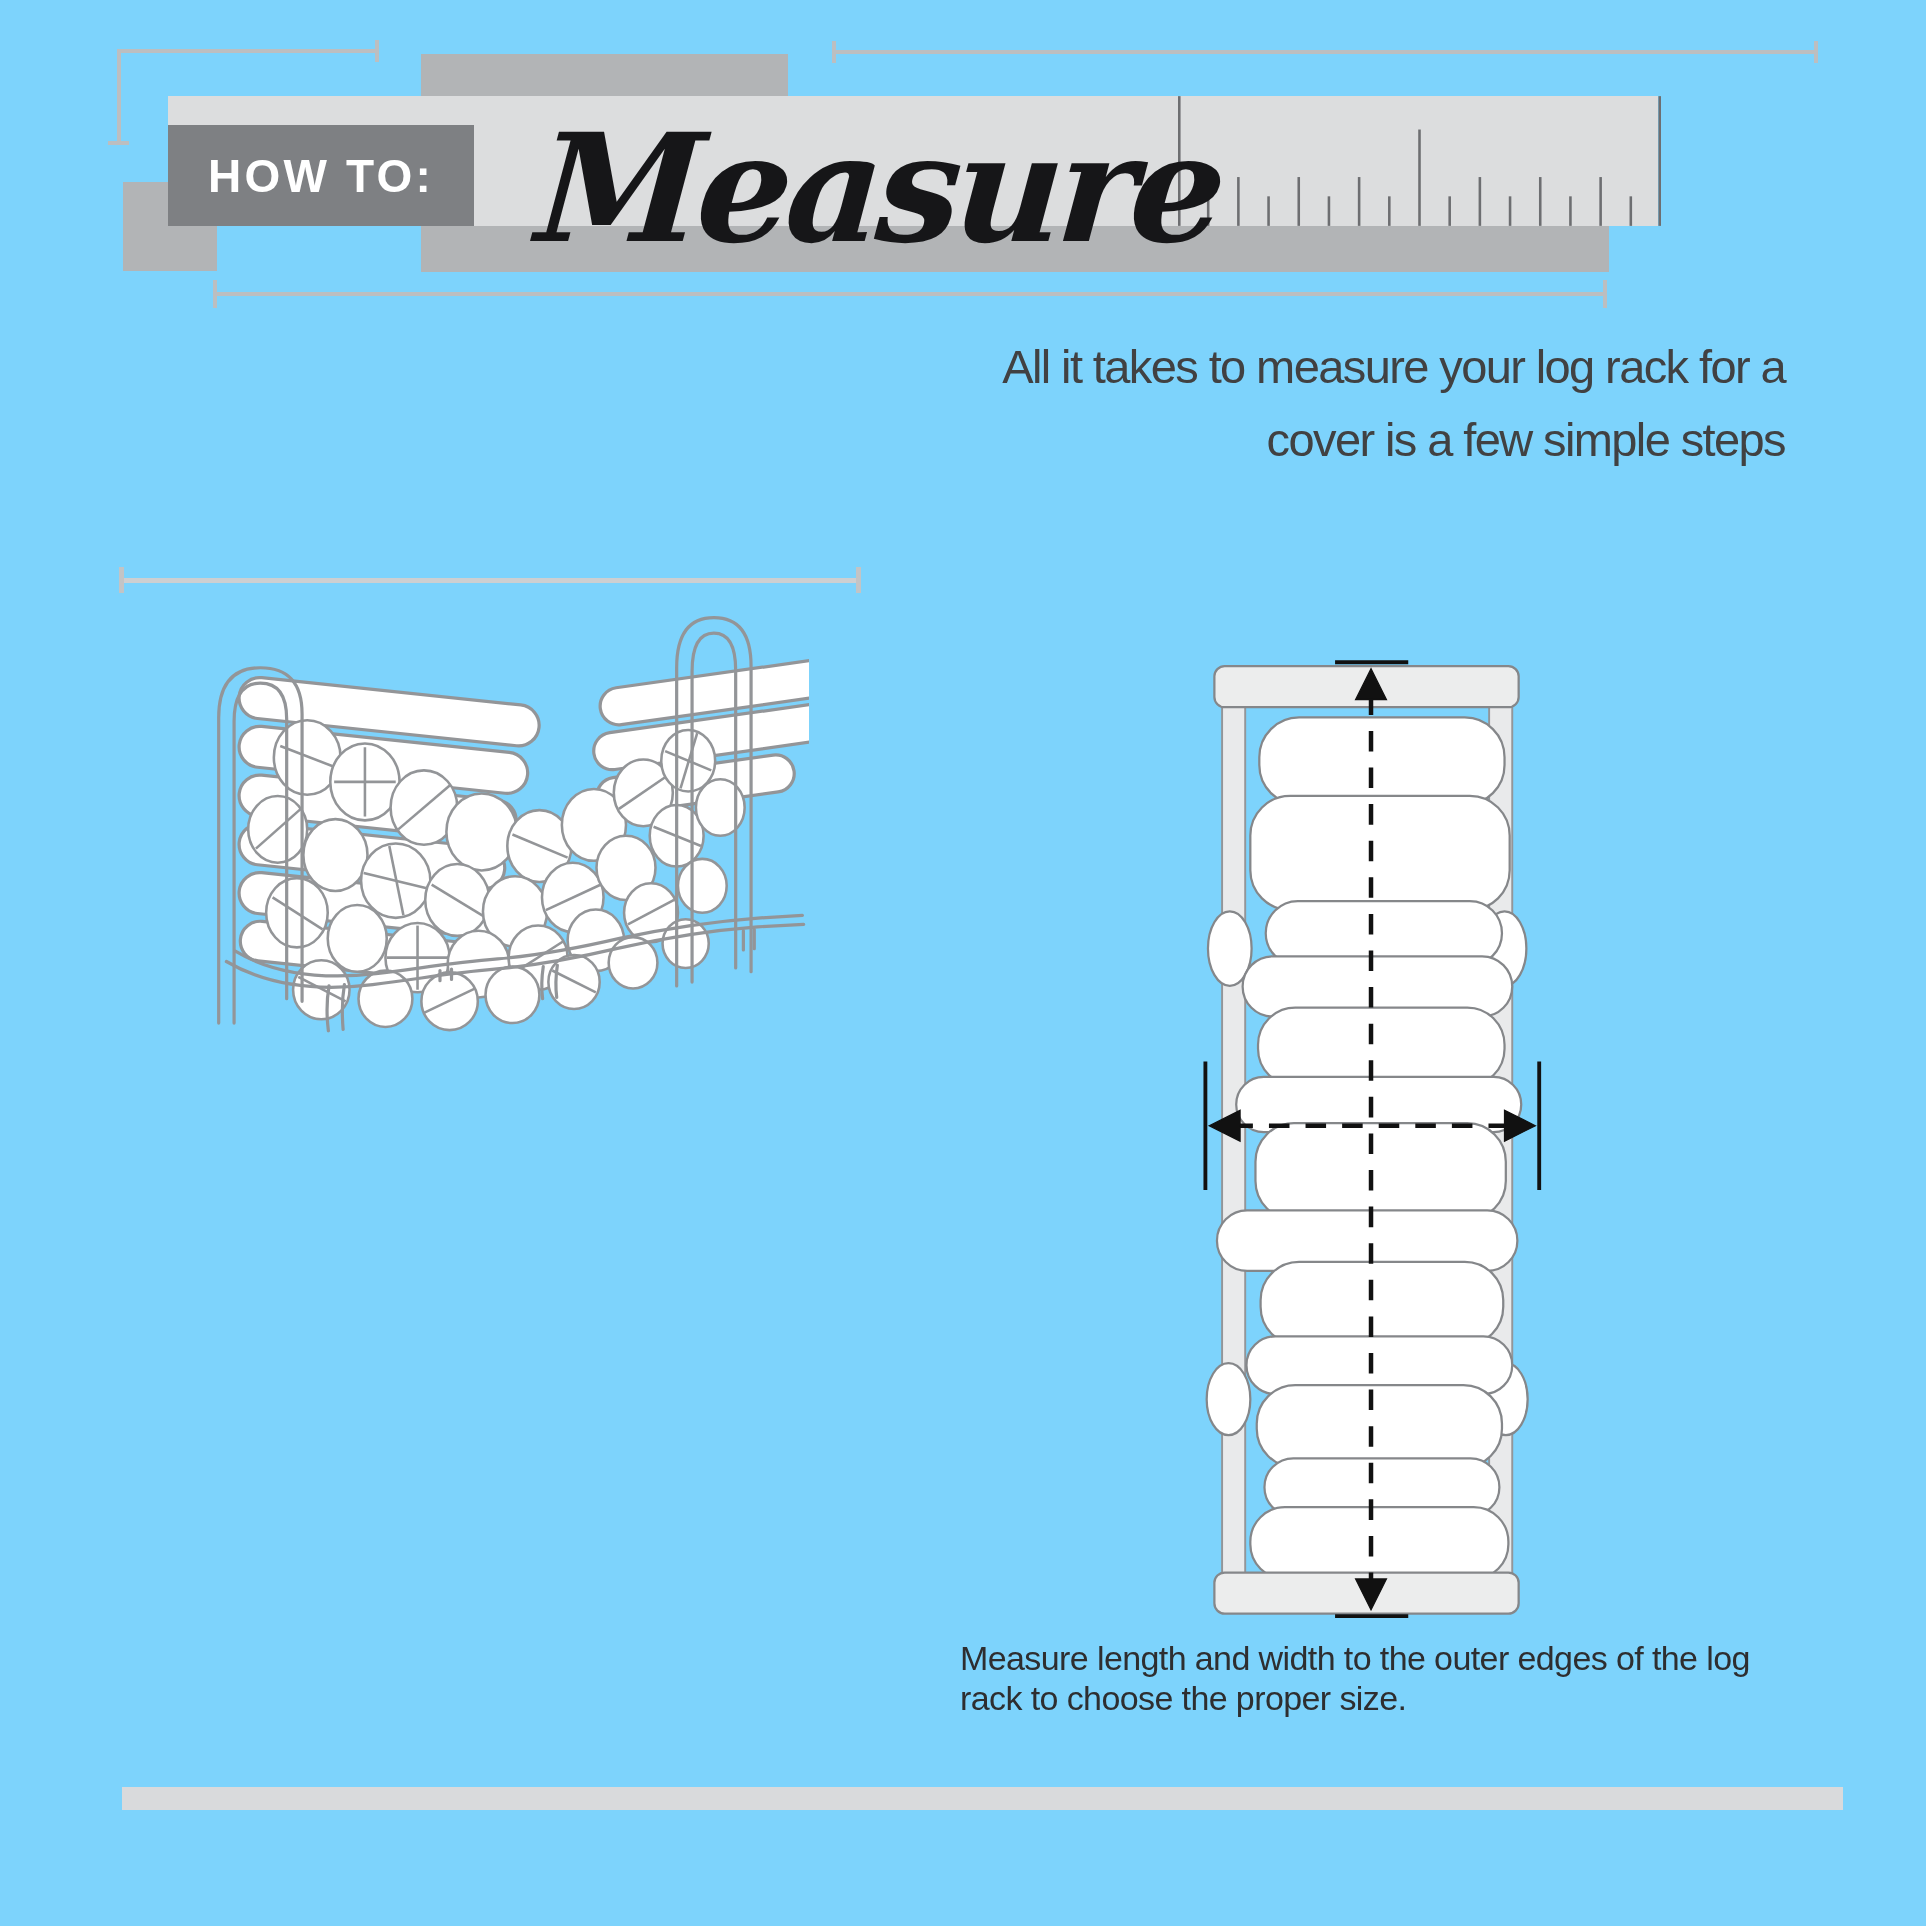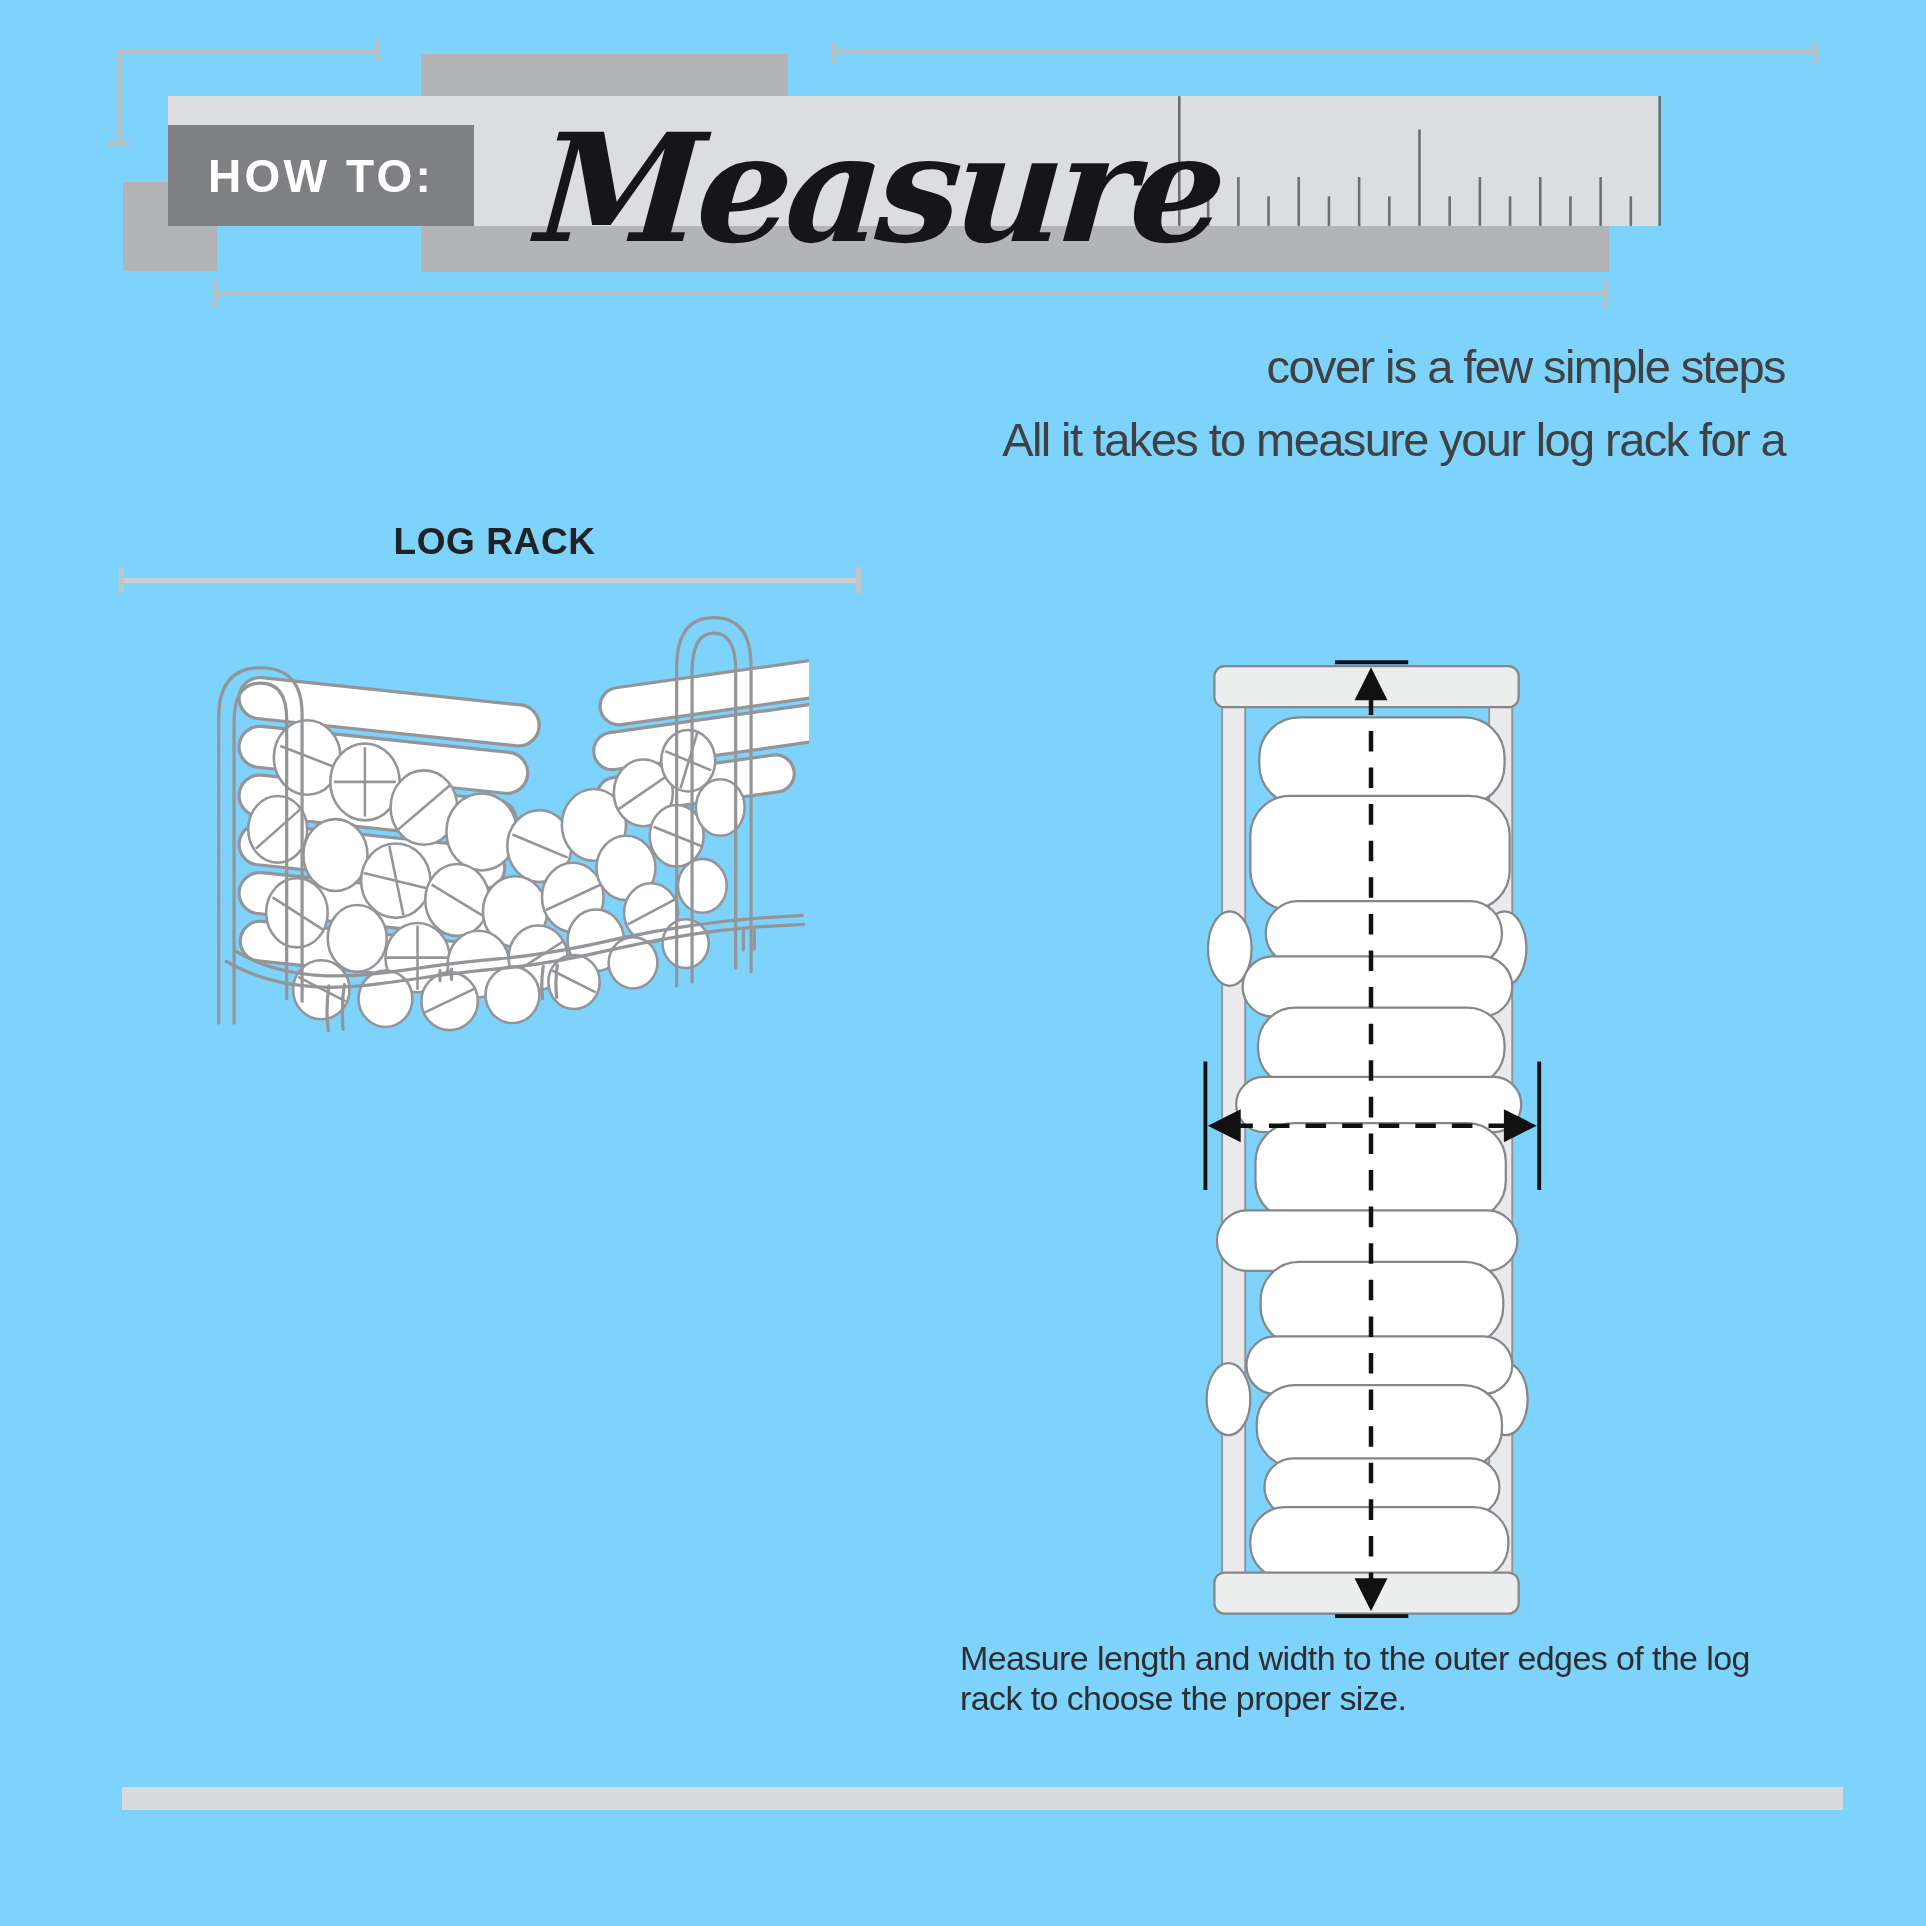--- a/index.html
+++ b/index.html
@@ -91,25 +91,24 @@
 
   <div class="script-title">Measure</div>
 
   <div>
     <div class="mline" style="left:214px;top:292px;width:1393px;height:3.9px;"></div>
     <div class="mline" style="left:213px;top:280px;width:3.9px;height:28px;"></div>
     <div class="mline" style="left:1603px;top:280px;width:3.9px;height:28px;"></div>
   </div>
 
   <div class="intro">
+    <div>All it takes to measure your log rack for a</div>
     <div>cover is a few simple steps</div>
-    <div>All it takes to measure your log rack for a</div>
-  </div>
-
-  <div class="lograck-label">LOG RACK</div>
+  </div>
+
   <div class="lr-underline"></div>
   <div class="lr-tick" style="left:119px;"></div>
   <div class="lr-tick" style="left:856px;"></div>
 
   <svg class="illus-svg" viewBox="280 950 980 700">
     <g fill="#ffffff" stroke="#939598" stroke-width="5">
       <rect x="372" y="1052" width="470" height="64" rx="32" transform="rotate(6 372 1084)"></rect>
       <rect x="372" y="1128" width="452" height="64" rx="32" transform="rotate(6 372 1160)"></rect>
       <rect x="372" y="1204" width="434" height="64" rx="32" transform="rotate(6 372 1236)"></rect>
       <rect x="372" y="1280" width="416" height="64" rx="32" transform="rotate(6 372 1312)"></rect>

